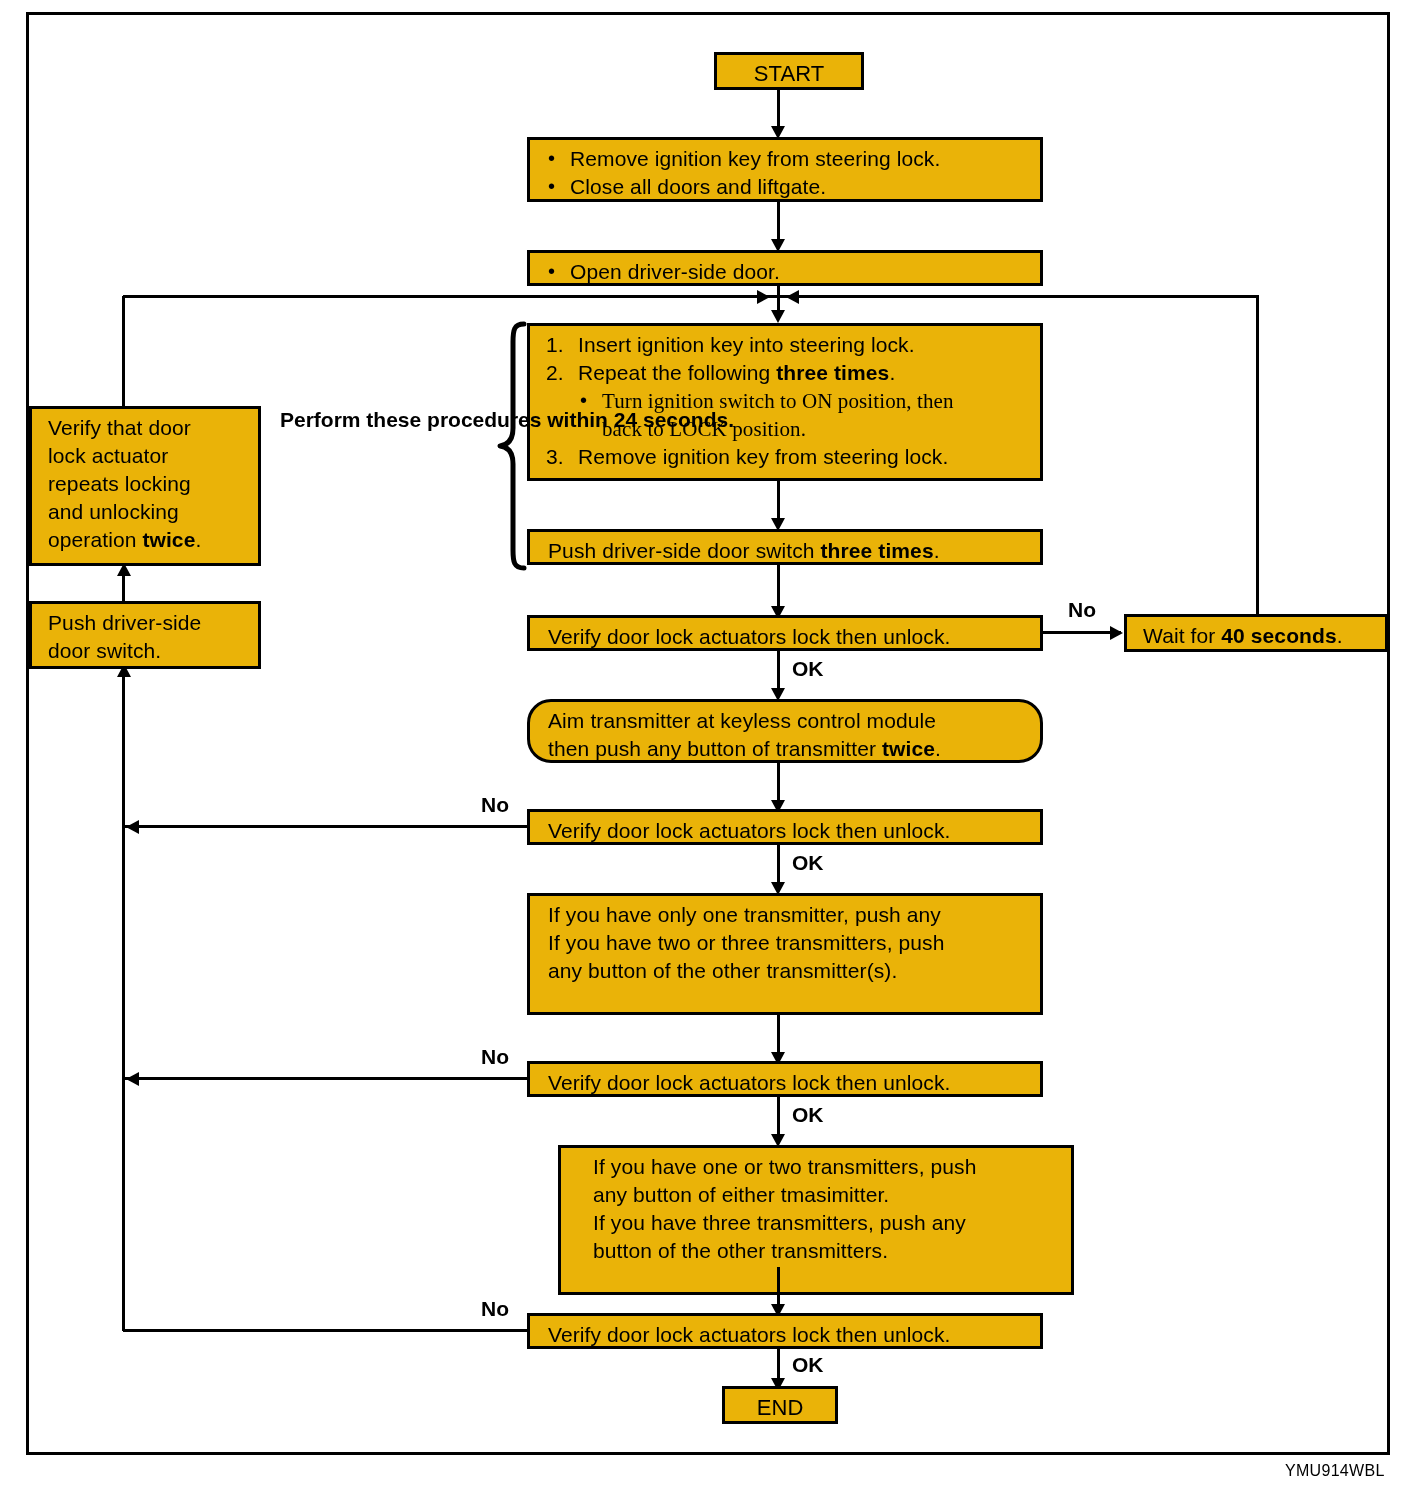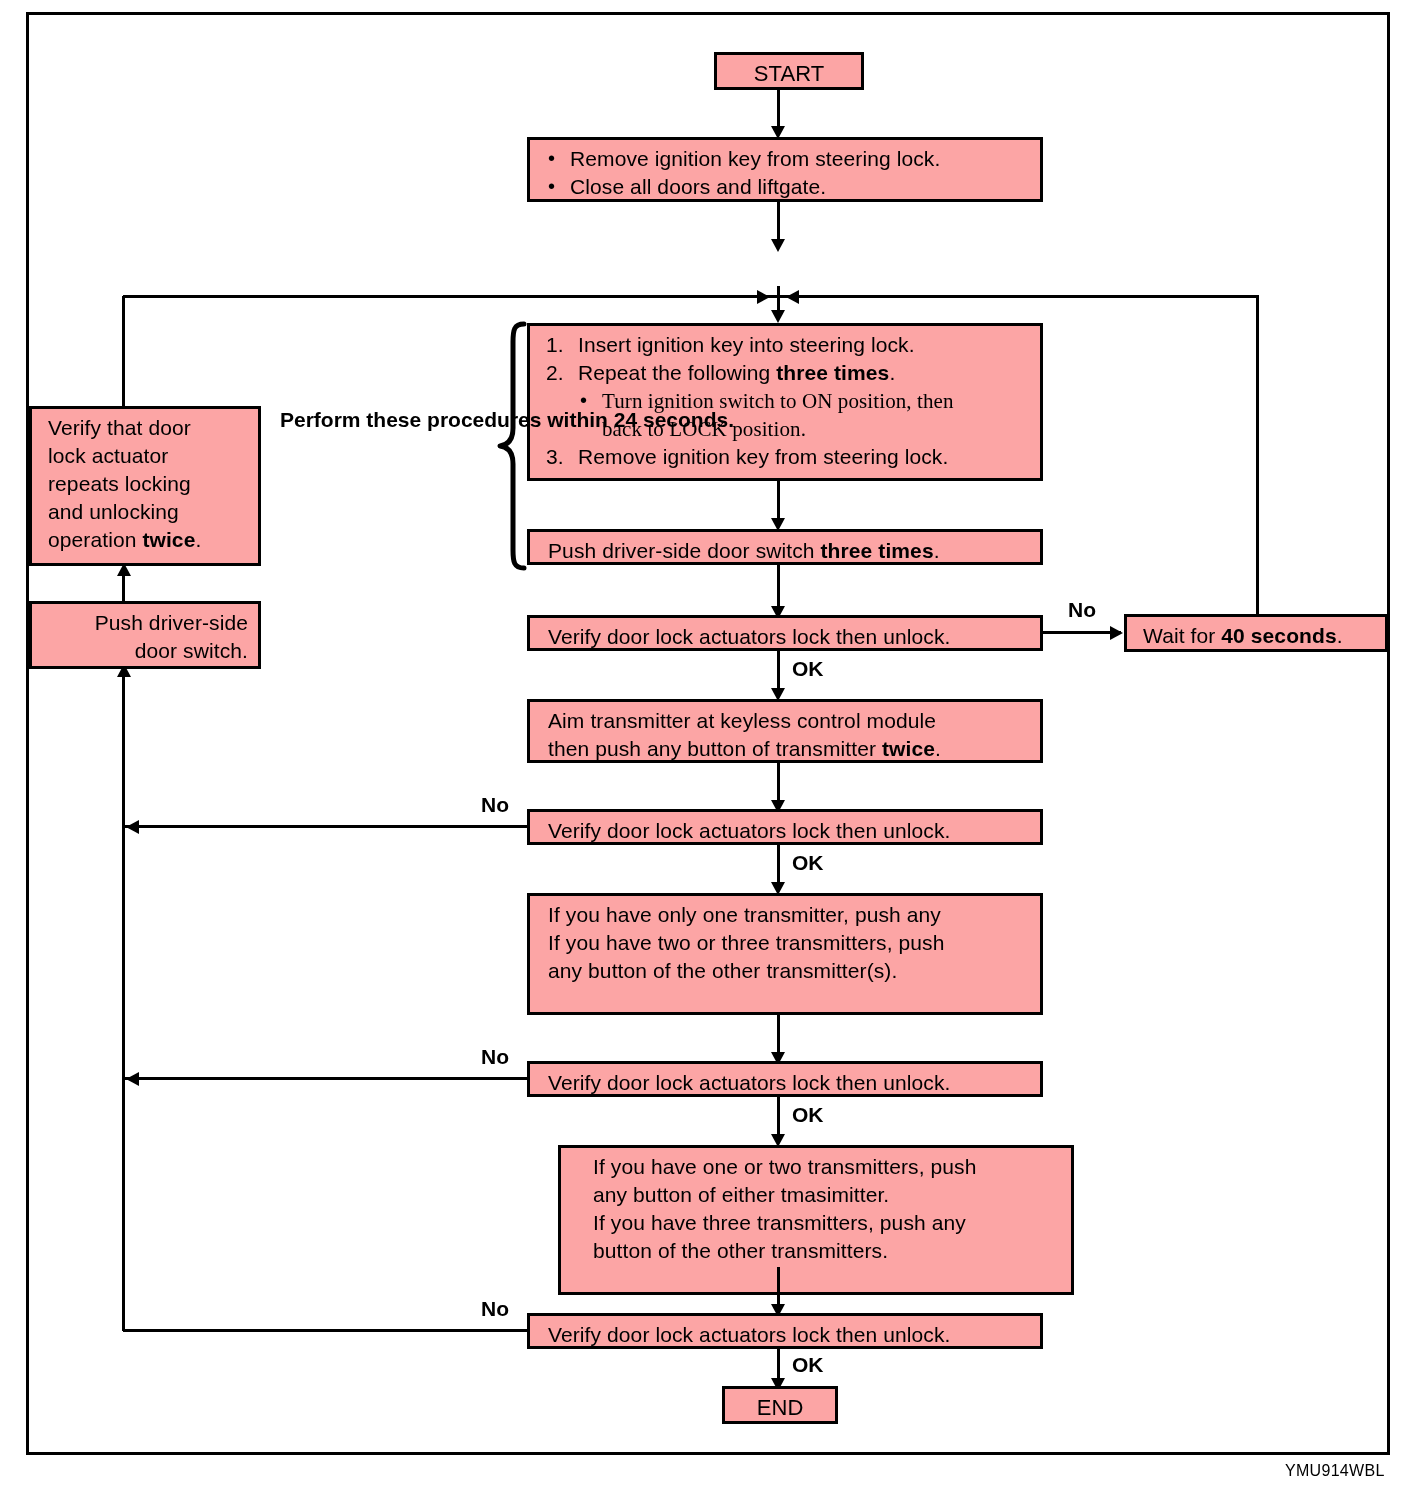--- a/index.html
+++ b/index.html
@@ -28,21 +28,21 @@
     width: 1364px;
     height: 1443px;
     border: 3px solid #000;
     box-sizing: border-box;
   }
   
   .node {
     position: absolute;
     box-sizing: border-box;
     border: 3px solid #000;
-    background: #fca5a5;
+    background: #eab308;
     font-size: 21px;
     line-height: 28px;
     color: #000;
     padding: 5px 10px 5px 14px;
     letter-spacing: 0.1px;
   }
   .node.center {
     text-align: center;
     padding: 4px 8px;
   }
@@ -173,20 +173,25 @@
 
   <div class="node" style="left:527px; top:137px; width:516px; height:65px;">
     <ul class="bl">
       <li>Remove ignition key from steering lock.</li>
       <li>Close all doors and liftgate.</li>
     </ul>
   </div>
   <div class="vline" style="left:777px; top:202px; height:44px;"></div>
   <div class="arr arr-down" style="left:771px; top:239px;"></div>
 
+  <div class="node" style="left:527px; top:250px; width:516px; height:36px;">
+    <ul class="bl">
+      <li>Open driver-side door.</li>
+    </ul>
+  </div>
 
   <div class="vline" style="left:777px; top:286px; height:12px;"></div>
 
   <div class="hline" style="left:123px; top:295px; width:655px;"></div>
   <div class="hline" style="left:778px; top:295px; width:481px;"></div>
   <div class="arr arr-right" style="left:757px; top:290px;"></div>
   <div class="arr arr-left" style="left:786px; top:290px;"></div>
 
   <div class="vline" style="left:122px; top:296px; height:111px;"></div>
 
@@ -224,21 +229,21 @@
   <div class="elabel" style="left:1068px; top:598px;">No</div>
 
   <div class="node" style="left:1124px; top:614px; width:264px; height:38px; padding-left:16px;">
     <span class="ln"><span>Wait for </span><b>40 seconds</b><span>.</span></span>
   </div>
 
   <div class="vline" style="left:777px; top:651px; height:44px;"></div>
   <div class="arr arr-down" style="left:771px; top:688px;"></div>
   <div class="elabel" style="left:792px; top:657px;">OK</div>
 
-  <div class="node" style="left:527px; top:699px; width:516px; height:64px; padding-left:18px;">
+  <div class="node" style="left:527px; top:699px; width:516px; height:64px; padding-left:18px;border-radius:24px;">
     <span class="ln">Aim transmitter at keyless control module</span>
     <span class="ln"><span>then push any button of transmitter </span><b>twice</b><span>.</span></span>
   </div>
   <div class="vline" style="left:777px; top:763px; height:44px;"></div>
   <div class="arr arr-down" style="left:771px; top:800px;"></div>
 
   <div class="node" style="left:527px; top:809px; width:516px; height:36px; padding-left:18px;">
     <span class="ln">Verify door lock actuators lock then unlock.</span>
   </div>
   <div class="hline" style="left:123px; top:825px; width:404px;"></div>
@@ -287,21 +292,21 @@
   <div class="arr arr-down" style="left:771px; top:1378px;"></div>
   <div class="elabel" style="left:792px; top:1353px;">OK</div>
 
   <div class="node center" style="left:722px; top:1386px; width:116px; height:38px; line-height:30px; font-size:22px;">
     <span class="ln">END</span>
   </div>
 
   <div class="vline" style="left:122px; top:668px; height:663px;"></div>
   <div class="arr arr-up" style="left:117px; top:664px;"></div>
 
-  <div class="node" style="left:29px; top:601px; width:232px; height:68px; padding-left:16px;text-align:right;">
+  <div class="node" style="left:29px; top:601px; width:232px; height:68px; padding-left:16px;">
     <span class="ln">Push driver-side</span>
     <span class="ln">door switch.</span>
   </div>
 
   <div class="vline" style="left:122px; top:570px; height:32px;"></div>
   <div class="arr arr-up" style="left:117px; top:563px;"></div>
 
   <div class="node" style="left:29px; top:406px; width:232px; height:160px; padding-left:16px;">
     <span class="ln">Verify that door</span>
     <span class="ln">lock actuator</span>

